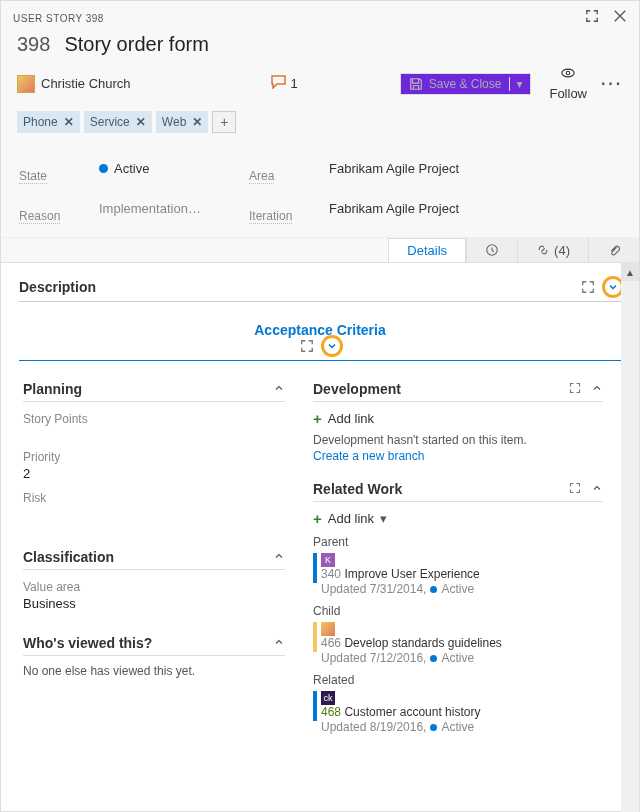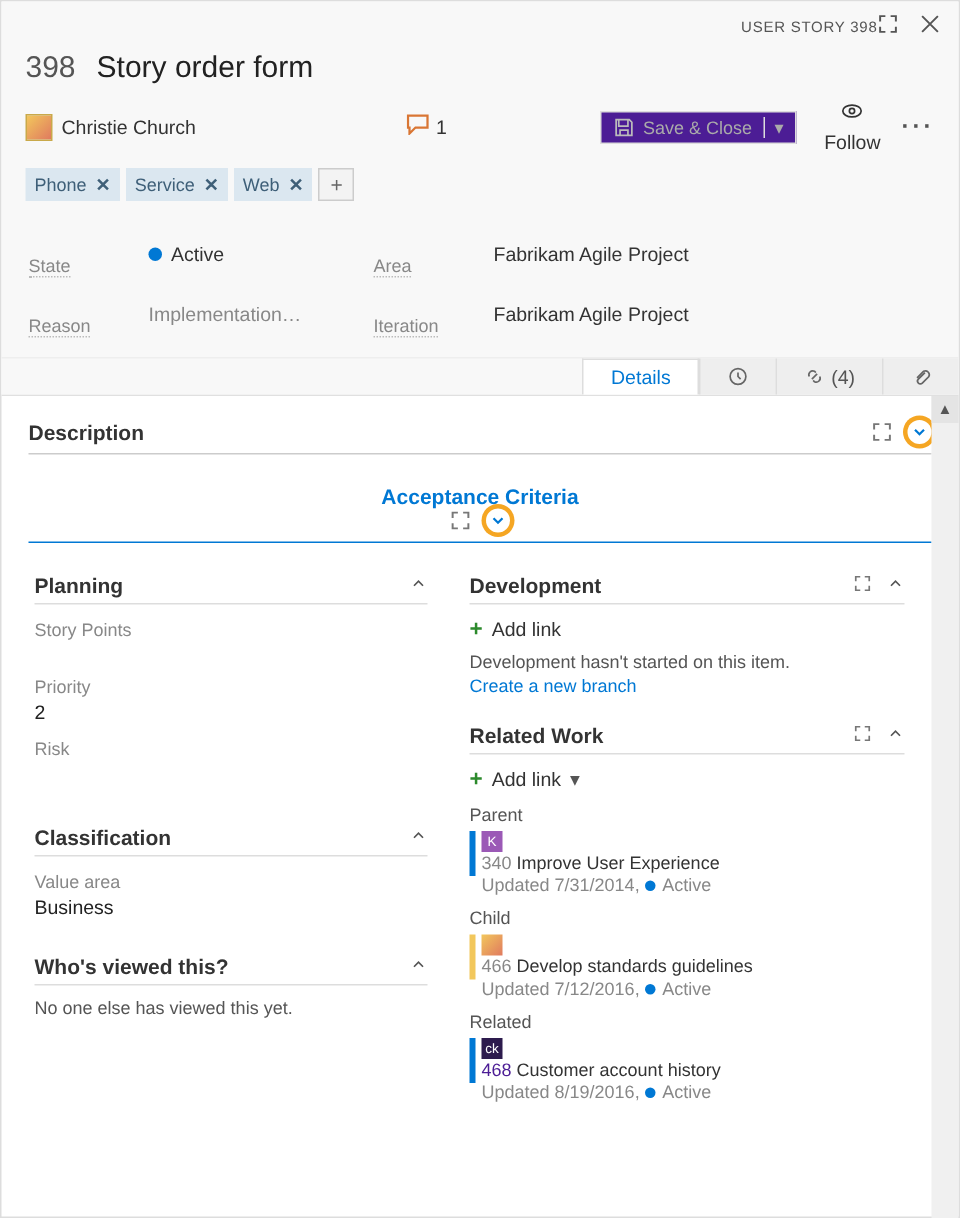--- a/index.html
+++ b/index.html
@@ -1,35 +1,35 @@
 <!DOCTYPE html>
 <html><head>
 <meta charset="utf-8">
 <style>
   * { box-sizing: border-box; margin: 0; padding: 0; font-family: "Segoe UI", Arial, sans-serif; }
   body { width: 640px; height: 812px; background: #fff; overflow: hidden; position: relative; }
   .panel { border: 1px solid #ddd; width: 640px; height: 812px; position: relative; background: #fff; }
 
   
   .hdr { background: #f8f8f8; border-bottom: 1px solid #e0e0e0; }
-  .hdr-top { display: flex; align-items: center; justify-content: flex-end; padding: 8px 12px 2px; }
+  .hdr-top { display: flex; align-items: center; justify-content: space-between; padding: 8px 12px 2px; }
   .type-label { font-size: 10px; letter-spacing: 0.5px; color: #555; text-transform: uppercase; }
   .hdr-ctrls { display: flex; gap: 14px; align-items: center; color: #555; }
   .hdr-ctrls svg { width: 14px; height: 14px; }
   .title-row { display: flex; align-items: baseline; gap: 14px; padding: 4px 16px 10px; }
   .title-id { font-size: 20px; color: #555; }
   .title-text { font-size: 20px; color: #222; }
 
   .meta-row { display: flex; align-items: center; padding: 0 16px 10px; }
   .assignee { display: flex; align-items: center; gap: 6px; font-size: 13px; color: #333; }
   .avatar { width: 18px; height: 18px; background: linear-gradient(135deg,#f2c75c,#e07a5f); border: 1px solid #c9a94a; }
   .comment { display: flex; align-items: center; gap: 4px; margin-left: 140px; color: #333; font-size: 13px; }
   .comment-icon { color: #d97634; }
   .spacer { flex: 1; }
-  .btn-save { display: flex; align-items: center; gap: 6px; background: #4c1d95; border: 1px solid #ddd; color: #aaa; padding: 3px 8px; font-size: 12px; }
+  .btn-save { display: flex; align-items: center; gap: 6px; background: #6d28d9; border: 1px solid #ddd; color: #aaa; padding: 3px 8px; font-size: 12px; }
   .btn-save .disk { width: 14px; height: 14px; }
   .btn-save .drop { border-left: 1px solid #ddd; padding-left: 6px; margin-left: 2px; color: #aaa; }
   .follow { display: flex; align-items: center; gap: 6px; margin-left: 18px; font-size: 13px; color: #333; flex-direction: column; }
   .kebab { margin-left: 14px; color: #555; letter-spacing: 2px; font-weight: bold; }
 
   .tags-row { display: flex; gap: 4px; padding: 0 16px 10px; }
   .tag { background: #dbe7f0; color: #3e5f78; font-size: 12px; padding: 3px 6px; display: flex; align-items: center; gap: 6px; }
   .tag .x { font-weight: bold; }
   .tag-add { width: 24px; height: 22px; border: 1px solid #ccc; background: #f3f3f3; display: flex; align-items: center; justify-content: center; color: #666; font-size: 14px; }
 
@@ -343,21 +343,21 @@
                 </div>
             </div>
           </div>
         </div>
 
         <div class="rel-group">
           <div class="rel-type">Related</div>
           <div class="rel-item">
             <div class="bar blue"></div>
             <div>
-              <div class="rel-text"><span class="sm-av dark">ck</span> <span style="color:#4c1d95">468</span> <span>Customer account history</span></div>
+              <div class="rel-text"><span class="sm-av dark">ck</span> <span style="color:#4d7c0f">468</span> <span>Customer account history</span></div>
               <div class="rel-sub">
                   <span>Updated 8/19/2016,</span>
                   <span class="dot-sm"></span>
                   <span>Active</span>
                 </div>
             </div>
           </div>
         </div>
 
       </div>

